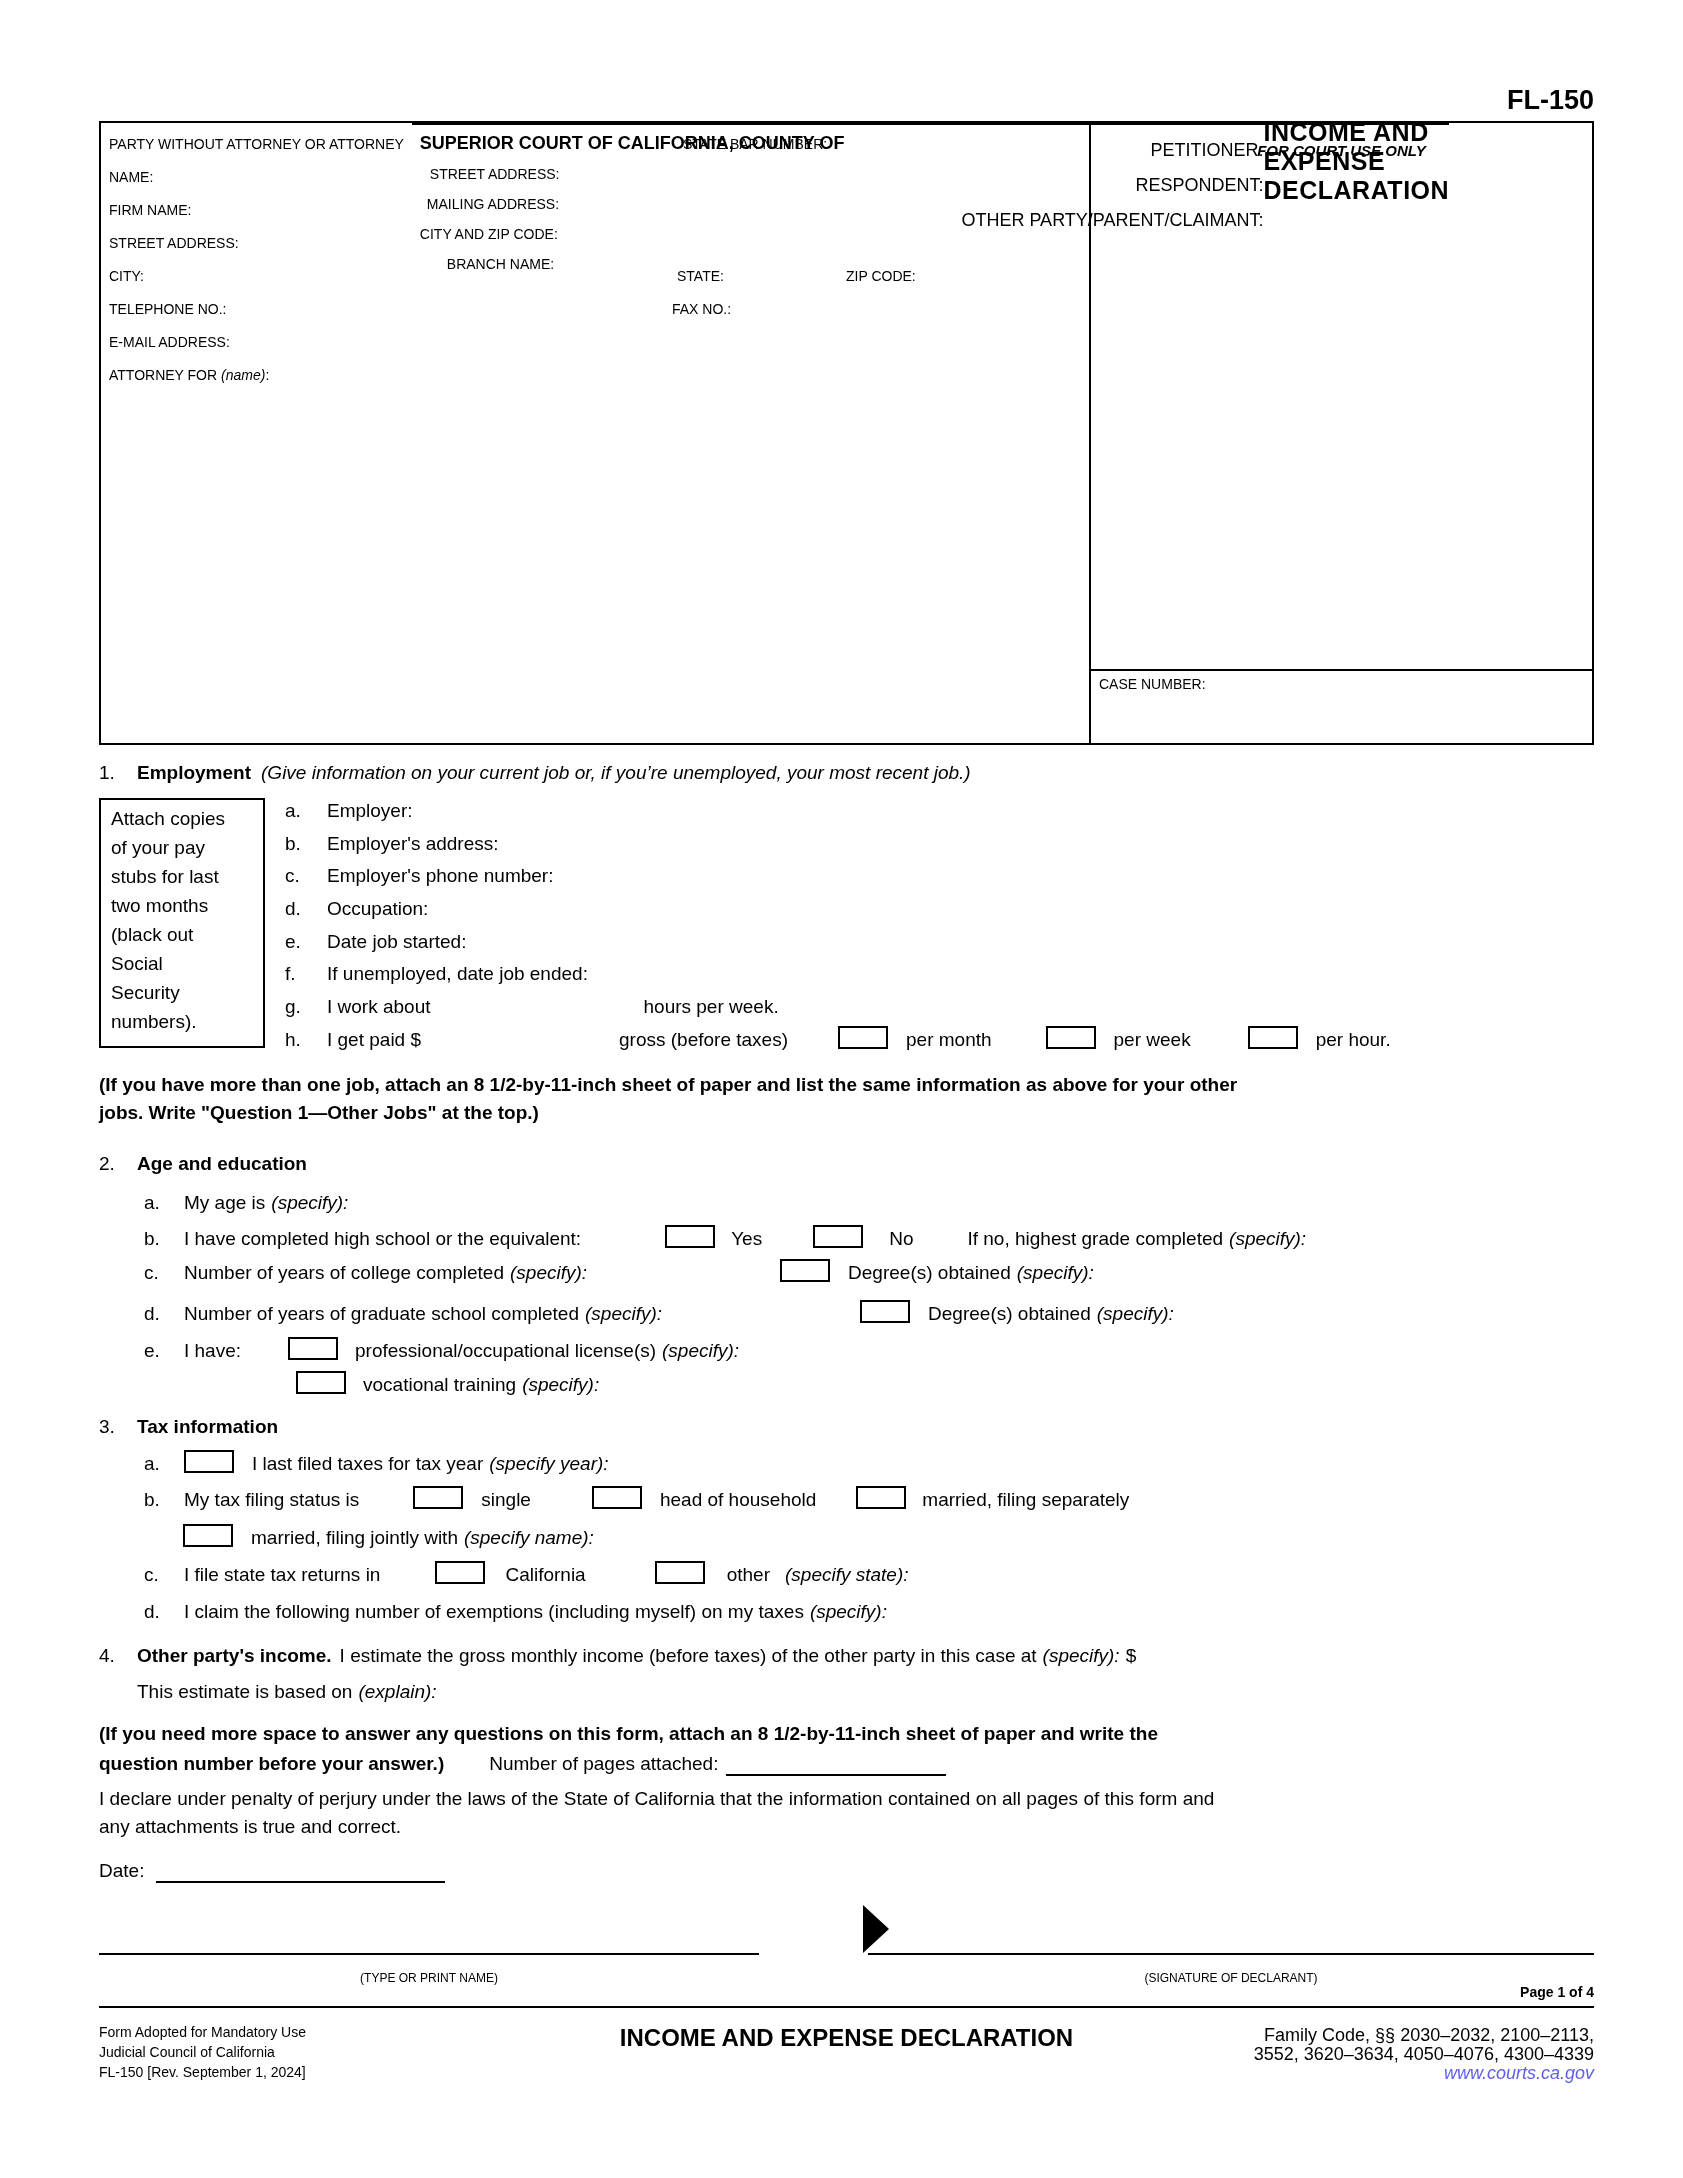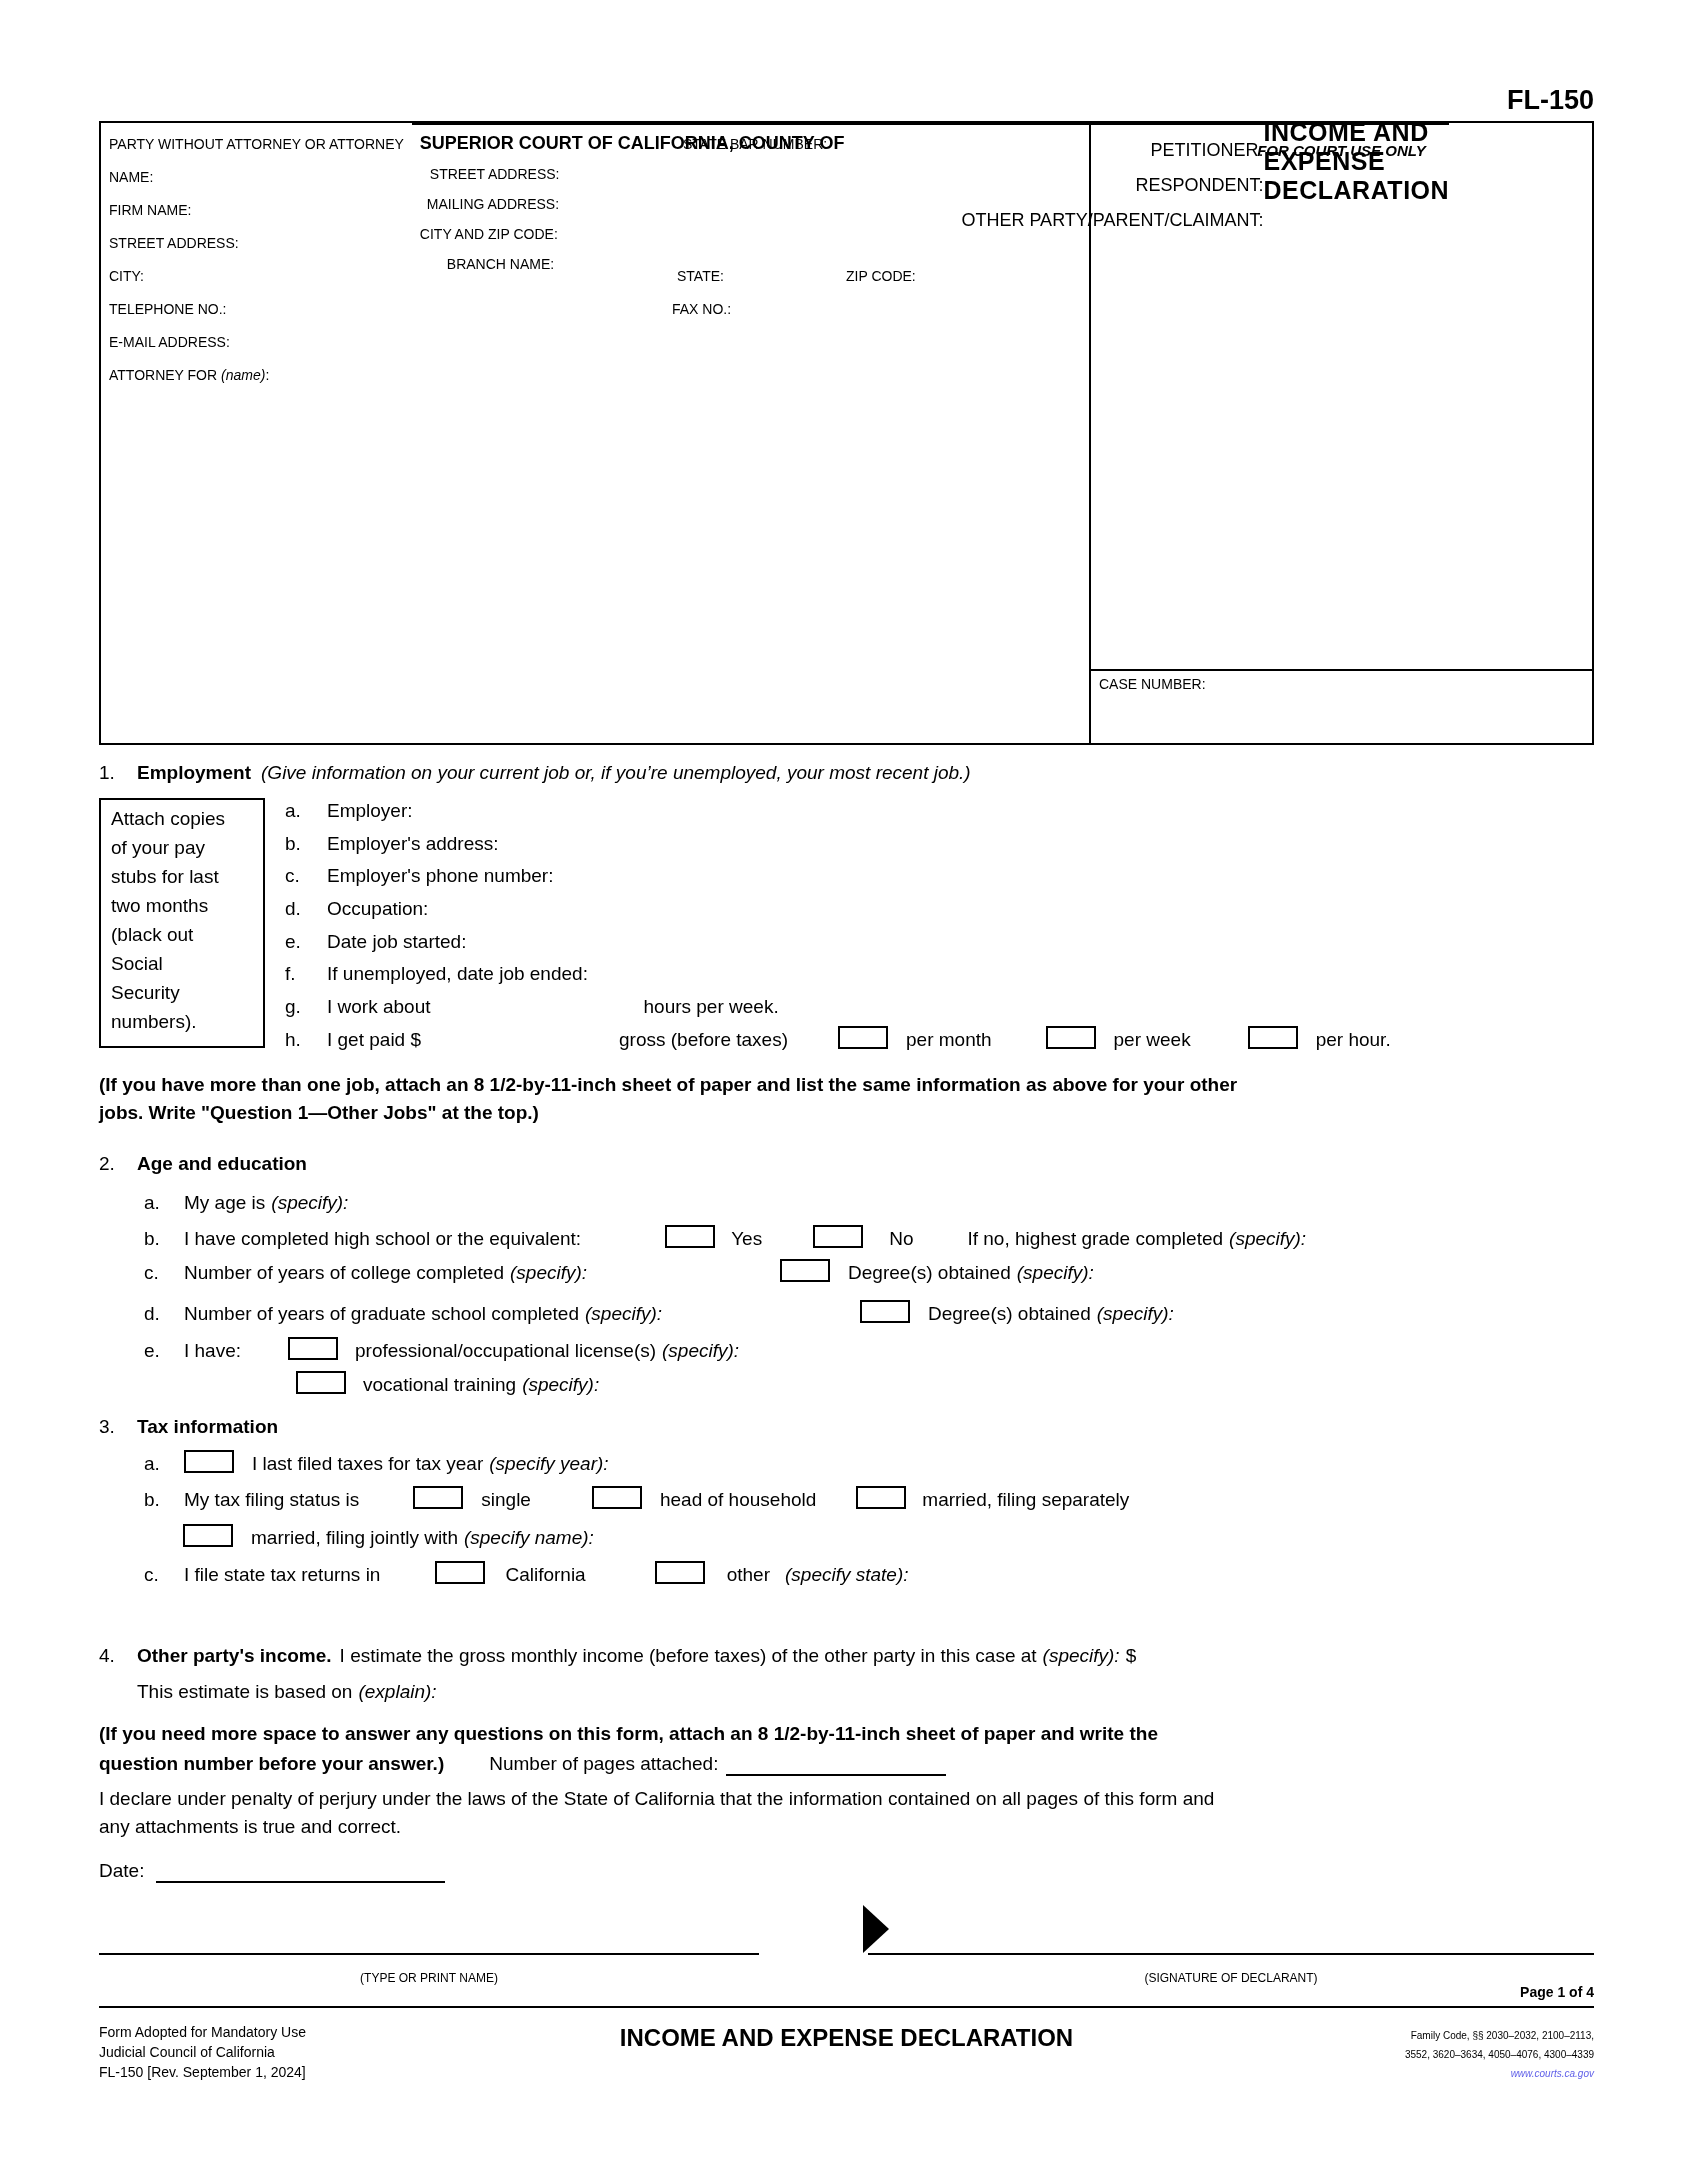--- a/index.html
+++ b/index.html
@@ -48,21 +48,21 @@
   .sigline { position:absolute; border-top:2px solid #000; }
   .siglabel { text-align:center; font-size:12px; padding-top:16px; }
   .arrow { position:absolute; width:0; height:0; border-top:24px solid transparent;
            border-bottom:24px solid transparent; border-left:26px solid #000; }
   
   .page-label { position:absolute; right:89px; top:1984px; font-size:14px; font-weight:bold; }
   .foot-rule { position:absolute; left:99px; top:2006px; width:1495px; border-top:2px solid #000; }
   .foot-left { position:absolute; left:99px; top:2022px; font-size:14px; line-height:20px; }
   .foot-center { position:absolute; left:396px; top:2024px; width:901px; text-align:center;
                  font-size:24px; font-weight:bold; }
-  .foot-right { position:absolute; right:89px; top:2026px; font-size:10px; line-height:19px;
+  .foot-right { position:absolute; right:89px; top:2026px; font-size:18px; line-height:19px;
                 text-align:right; }
   .link { color:#5e5ee8; font-style:italic; }
 </style>
 </head>
 <body>
 
 <div class="page">
 
   <div class="fl-num">FL-150</div>
 
@@ -176,20 +176,23 @@
   </div>
   <div class="ln" style="left:144px; top:1486px">
     <span class="ltr2">b.</span><span>My tax filing status is</span><span class="cb" style="margin-left:54px"></span><span style="margin-left:18px">single</span><span class="cb" style="margin-left:61px"></span><span style="margin-left:18px">head of household</span><span class="cb" style="margin-left:40px"></span><span style="margin-left:16px">married, filing separately</span>
   </div>
   <div class="ln" style="left:183px; top:1524px">
     <span class="cb"></span><span style="margin-left:18px">married, filing jointly with</span><span class="it" style="margin-left:6px">(specify name):</span>
   </div>
   <div class="ln" style="left:144px; top:1561px">
     <span class="ltr2">c.</span><span>I file state tax returns in</span><span class="cb" style="margin-left:55px"></span><span style="margin-left:20px">California</span><span class="cb" style="margin-left:69px"></span><span style="margin-left:22px">other</span><span class="it" style="margin-left:15px">(specify state):</span>
   </div>
+  <div class="ln" style="left:144px; top:1599px">
+    <span class="ltr2">d.</span><span>I claim the following number of exemptions (including myself) on my taxes</span><span class="it" style="margin-left:6px">(specify):</span>
+  </div>
 
   <div class="ln" style="left:99px; top:1643px">
     <span class="sec-num">4.</span><span class="b">Other party's income.</span><span style="margin-left:8px">I estimate the gross monthly income (before taxes) of the other party in this case at</span><span class="it" style="margin-left:6px">(specify):</span><span style="margin-left:6px">$</span>
   </div>
   <div class="ln" style="left:137px; top:1679px">
     <span>This estimate is based on</span><span class="it" style="margin-left:6px">(explain):</span>
   </div>
 
   <div class="ln b" style="left:99px; top:1721px">(If you need more space to answer any questions on this form, attach an 8 1/2-by-11-inch sheet of paper and write the</div>
   <div class="ln" style="left:99px; top:1750px">

